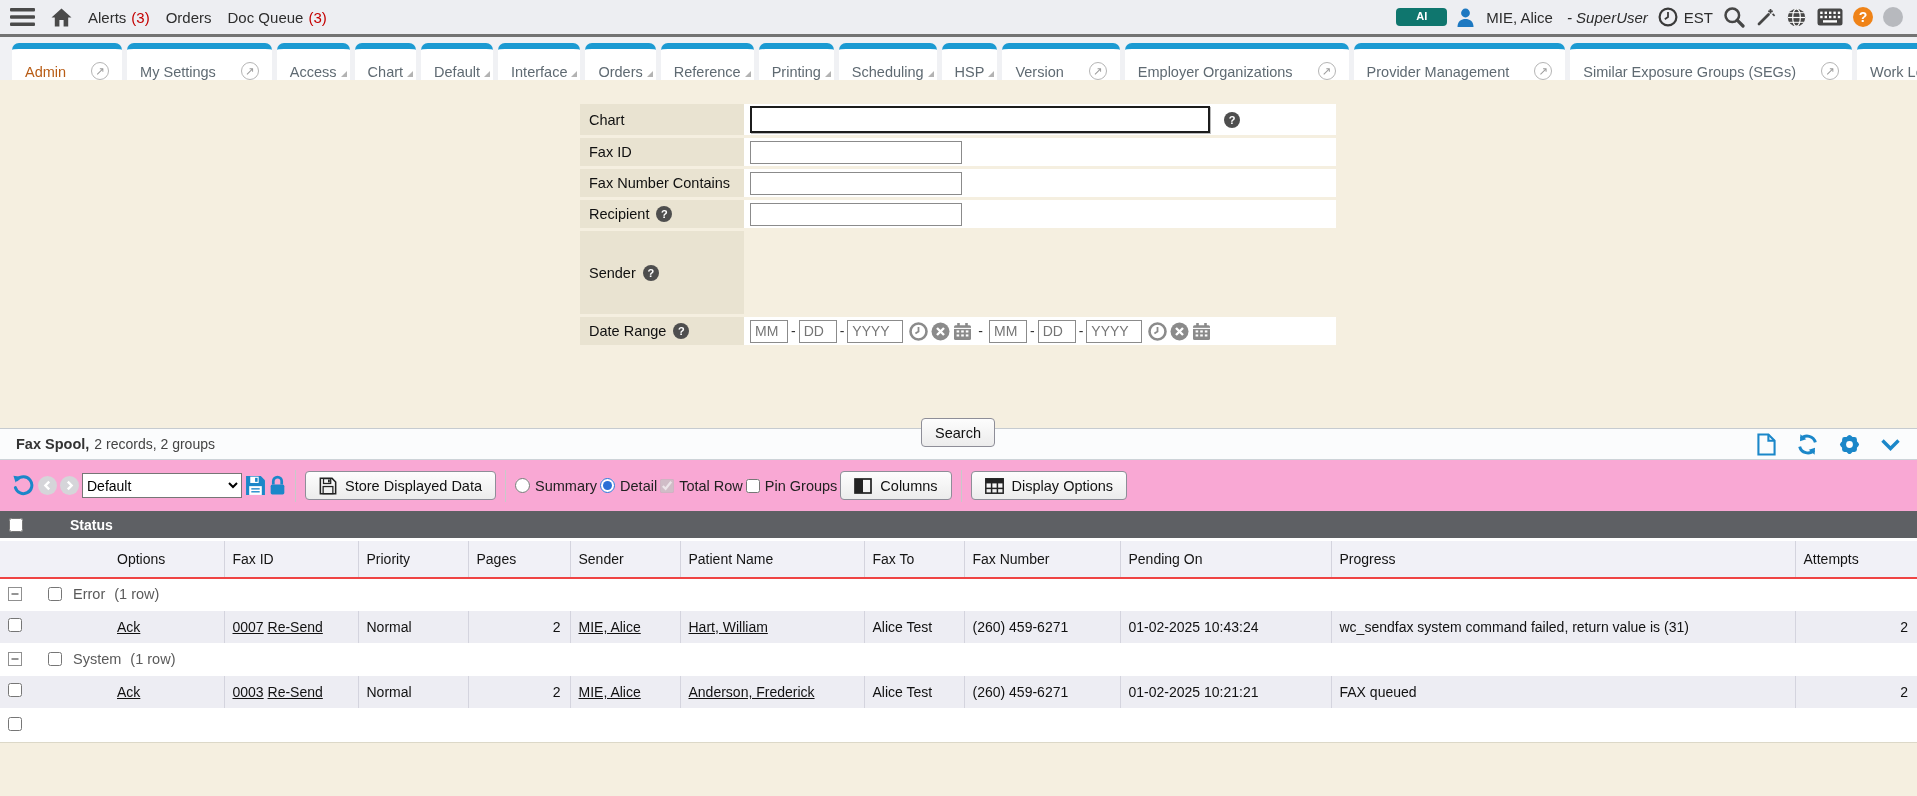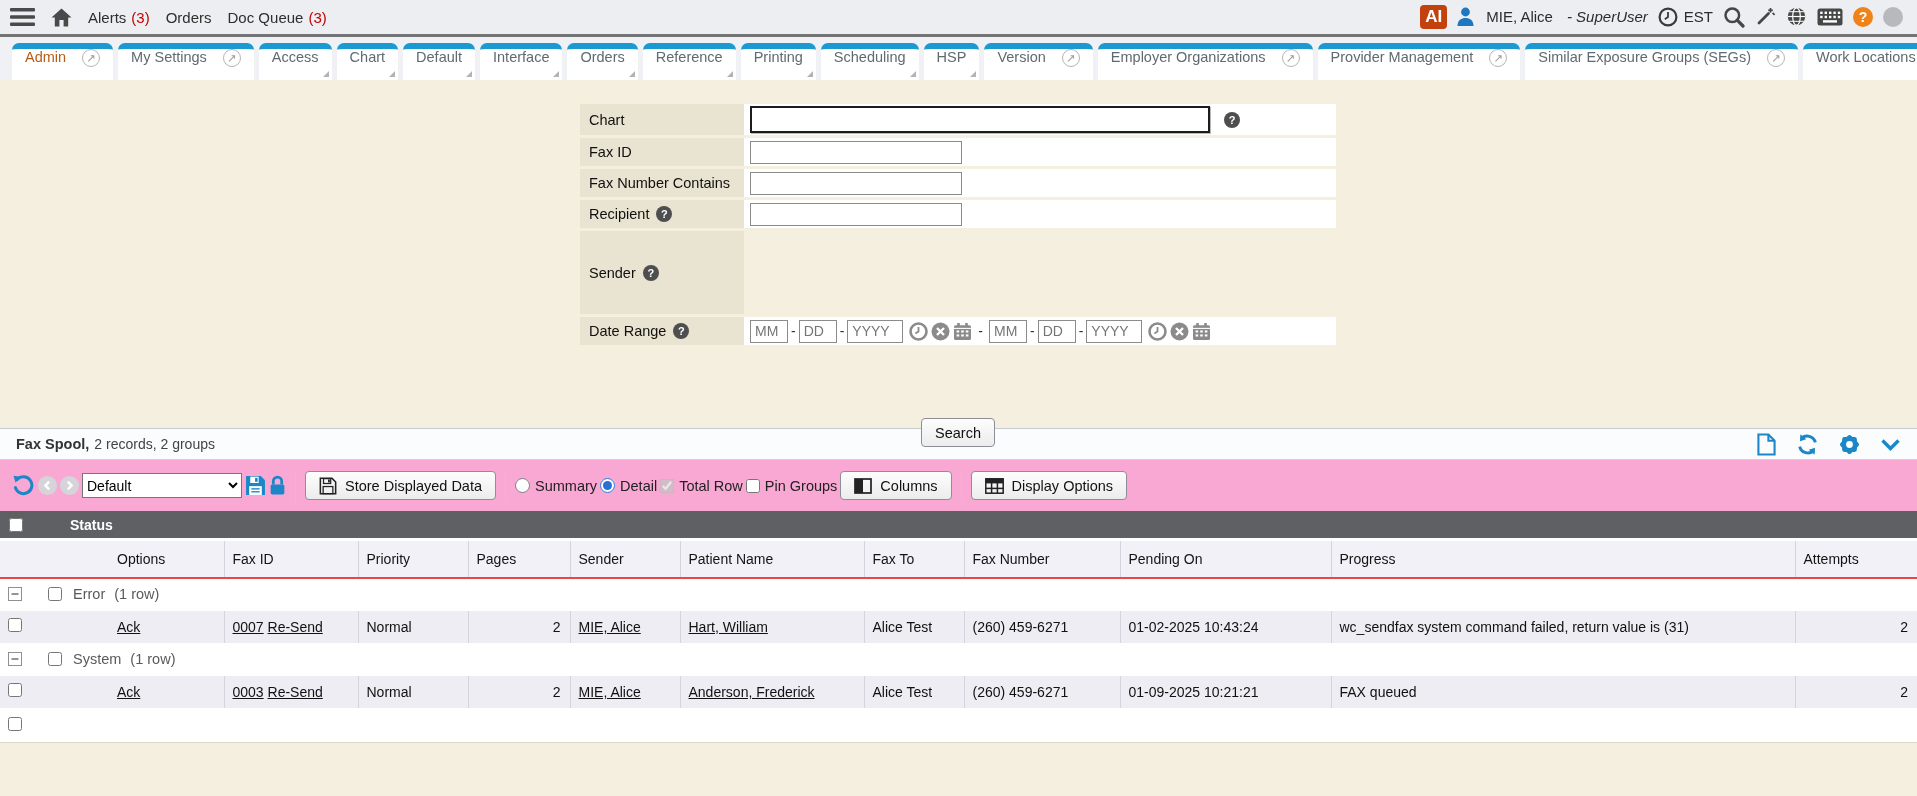--- a/index.html
+++ b/index.html
@@ -8,35 +8,35 @@
   .page { width:1917px; height:796px; display:flex; flex-direction:column; }
 
   
   .topbar { height:37px; background:#edeef2; border-bottom:3px solid #737373;
             display:flex; align-items:center; padding-left:10px; flex:none; }
   .topbar-left { display:flex; align-items:center; gap:16px; }
   .tb-item { font-size:15px; color:#2e2e2e; cursor:pointer; display:flex; gap:5px; }
   .red { color:#c40000; }
   .icon-btn { display:inline-flex; align-items:center; justify-content:center; cursor:pointer; }
   .topbar-right { margin-left:auto; display:flex; align-items:center; gap:10px; padding-right:14px; }
-  .ai-badge { background:#c2410c; color:#fff; font-weight:bold; font-size:17px;
-              padding:2px 5px; border-radius:4px; line-height:1.2; }
+  .ai-badge { background:#0f766e; color:#fff; font-weight:bold; font-size:11px;
+              padding:2px 20px; border-radius:4px; line-height:1.2; }
   .user-name { font-size:15px; color:#2c2c2c; margin-left:2px; }
   .user-role { font-size:15px; color:#2c2c2c; font-style:italic; margin-left:4px; }
   .tz { font-size:15px; color:#2c2c2c; margin-left:-4px; }
   .help-badge { width:20px; height:20px; border-radius:50%; background:#ef8318; color:#fff;
                 font-weight:bold; font-size:14px; display:inline-flex; align-items:center; justify-content:center; }
   .gray-dot { width:20px; height:20px; border-radius:50%; background:#b7b9be; }
 
   
   .tabbar { height:43px; background:#f0f1f4; display:flex; align-items:flex-end;
             gap:5px; padding-left:12px; flex:none; overflow:hidden; }
   .tab { height:37px; background:#fff; border-top:6px solid #1b9ad2; border-radius:7px 7px 0 0;
-         display:flex; align-items:flex-start; padding:0 13px; font-size:14.5px; color:#5f6a72;
-         position:relative; gap:16px; cursor:pointer; white-space:nowrap; flex:none; }
+         display:flex; align-items:flex-end; padding:0 13px; font-size:14.5px; color:#5f6a72;
+         position:relative; gap:25px; cursor:pointer; white-space:nowrap; flex:none; }
   .tab.admin { color:#b85c15; }
   .tab .corner { position:absolute; right:3px; bottom:3px; width:0; height:0;
                  border-left:6px solid transparent; border-bottom:6px solid #b3b3b3; }
   .popout { width:18px; height:18px; border:1px solid #b5b5b5; border-radius:50%;
             color:#9d9d9d; font-size:11.5px; display:inline-flex; align-items:center;
             justify-content:center; cursor:pointer; }
 
   
   .form-area { height:348px; background:#f5efe0; position:relative; flex:none; }
   .form-table { position:absolute; left:580px; top:24px; width:756px;
@@ -623,21 +623,21 @@
       <td class="sep">
         <span class="lnk">0003</span>
         <span class="lnk">Re-Send</span>
       </td>
       <td class="sep">Normal</td>
       <td class="sep num">2</td>
       <td class="sep"><span class="lnk">MIE, Alice</span></td>
       <td class="sep"><span class="lnk">Anderson, Frederick</span></td>
       <td class="sep">Alice Test</td>
       <td class="sep">(260) 459-6271</td>
-      <td class="sep">01-09-2025 10:21:21</td>
+      <td class="sep">01-02-2025 10:21:21</td>
       <td class="sep">FAX queued</td>
       <td class="sep num">2</td>
     </tr>
 
     <tr class="empty">
       <td colspan="12"><input type="checkbox" style=""></td>
     </tr>
   </tbody>
     </table>
 

